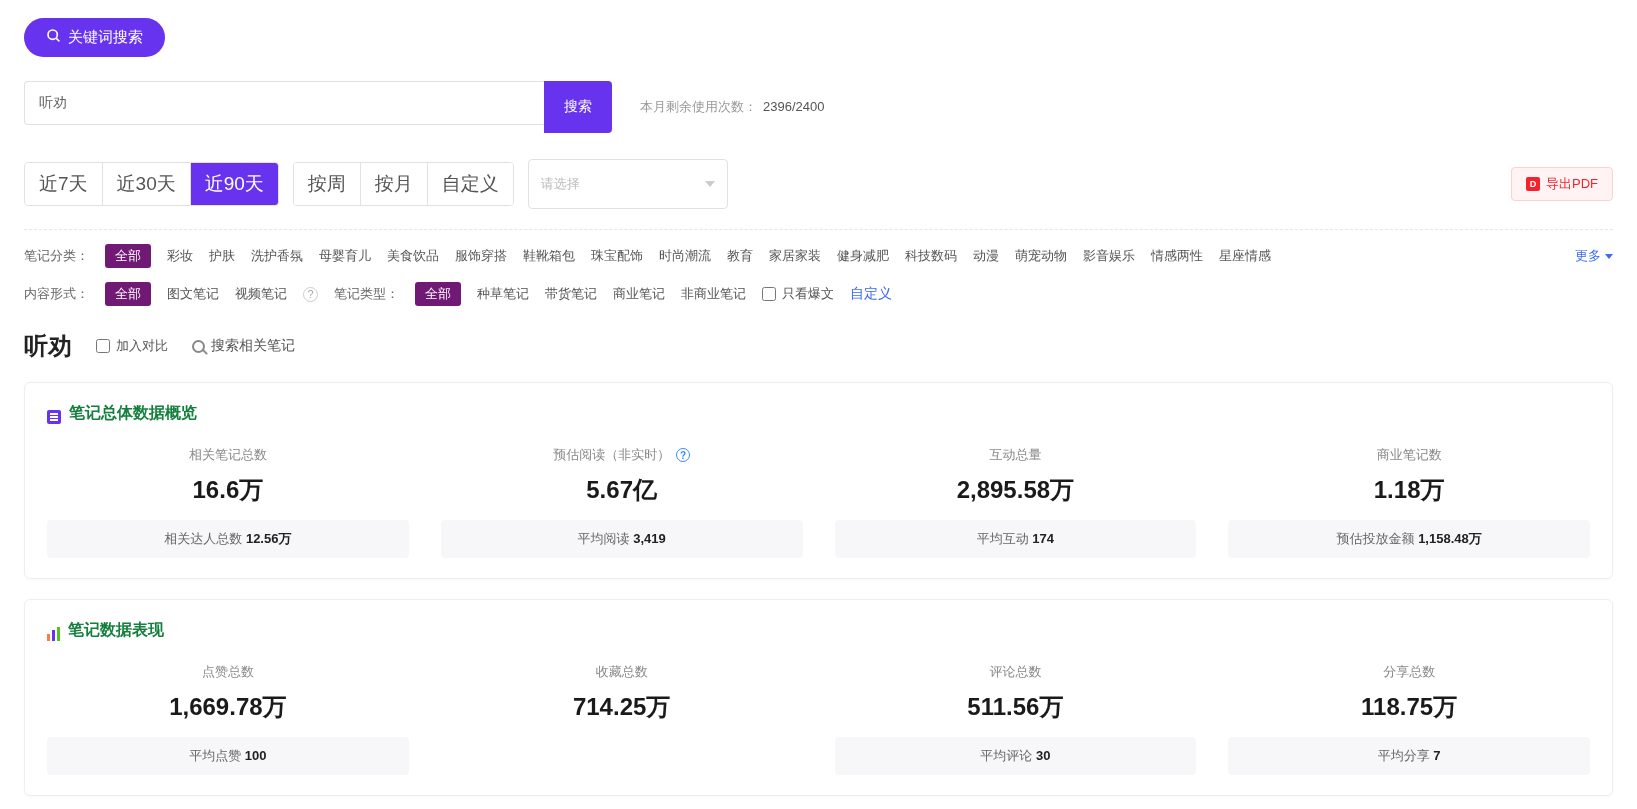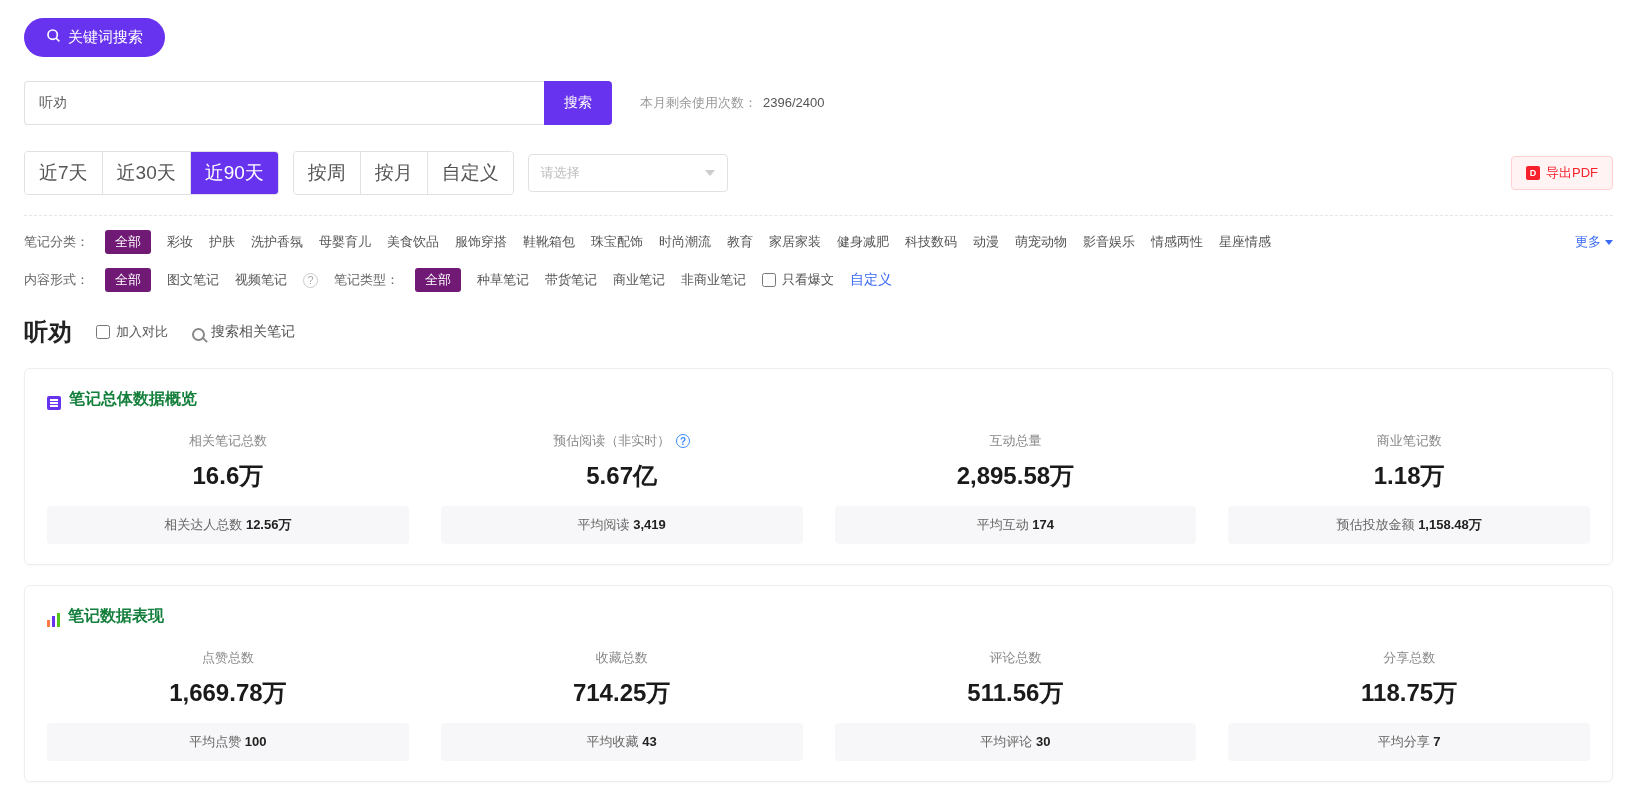--- a/index.html
+++ b/index.html
@@ -31,40 +31,40 @@
   height: 44px;
   border: 1px solid #e0e0e5;
   border-right: none;
   border-radius: 4px 0 0 4px;
   padding: 0 14px;
   font-size: 14px;
   color: #666;
   outline: none;
 }
 .search-btn {
-  height: 44px;
+  height: 52px;
   padding: 0 20px;
   background: #6733ee;
   color: #fff;
   border: none;
   border-radius: 0 4px 4px 0;
   font-size: 14px;
   cursor: pointer;
 }
 .usage { color: #999; font-size: 13px; }
 .usage .nums { color: #555; margin-left: 6px; }
 
 .filter-row { display: flex; align-items: center; gap: 14px; margin-bottom: 20px; position: relative; }
 .seg-group { display: flex; border: 1px solid #e0e0e5; border-radius: 4px; overflow: hidden; }
 .seg-group .seg { padding: 8px 14px; font-size: 19px; color: #555; border-right: 1px solid #e0e0e5; cursor: pointer; background:#fff; }
 .seg-group .seg:last-child { border-right: none; }
 .seg-group .seg.active { background: #6733ee; color: #fff; }
 .select-empty {
   width: 200px;
-  height: 38px;
+  height: 50px;
   border: 1px solid #e0e0e5;
   border-radius: 4px;
   padding: 0 12px;
   display: flex;
   align-items: center;
   justify-content: space-between;
   color: #bbb;
   cursor: pointer;
   font-size: 13px;
 }
@@ -93,21 +93,21 @@
 .tag.active { background:#701a75;color:#fff;padding:3px 10px;border-radius:3px; }
 .more-link { color:#3a6af6;font-size:13px;margin-left:auto;cursor:pointer;white-space:nowrap;display:inline-flex;align-items:center;gap:4px; }
 .more-link .chev2 { width:0;height:0;border-left:4px solid transparent;border-right:4px solid transparent;border-top:5px solid #3a6af6; }
 .q-icon { color:#aaa;font-size:13px;border:1px solid #ccc;border-radius:50%;width:15px;height:15px;display:inline-flex;align-items:center;justify-content:center;font-size:11px; }
 .checkbox-wrap { display:inline-flex;align-items:center;gap:6px;color:#555;font-size:13px;justify-content:center; }
 .checkbox-wrap input { width:14px;height:14px; }
 .custom-link { color:#3a6af6;cursor:pointer; }
 
 .result-head { display:flex;align-items:center;gap:24px;margin:24px 0 20px; }
 .result-title { font-size:24px;font-weight:bold;color:#222; }
-.search-related { color:#555;font-size:14px;display:inline-flex;align-items:flex-end;gap:6px;cursor:pointer; }
+.search-related { color:#555;font-size:14px;display:inline-flex;align-items:center;gap:6px;cursor:pointer; }
 .mag-icon { display:inline-block;width:13px;height:13px;border:2px solid #888;border-radius:50%;position:relative; }
 .mag-icon:after { content:'';position:absolute;width:6px;height:2px;background:#888;transform:rotate(45deg);right:-5px;bottom:-2px; }
 
 .card { border:1px solid #eee;border-radius:6px;padding:20px 22px;margin-bottom:20px;box-shadow:0 1px 3px rgba(0,0,0,0.03); }
 .card-title { font-size:16px;font-weight:bold;color:#15803d;display:flex;align-items:flex-end;gap:8px;margin-bottom:22px; }
 .ico-box { width:14px;height:14px;background:#6733ee;display:inline-block;border-radius:2px;position:relative; }
 .ico-box:after{content:'';position:absolute;left:3px;top:3px;width:8px;height:2px;background:#fff;box-shadow:0 3px 0 #fff,0 6px 0 #fff;}
 .ico-chart { display:inline-flex;gap:2px;align-items:flex-end;height:14px; }
 .ico-chart span{width:3px;background:#6733ee;}
 .ico-chart span:nth-child(1){height:7px;background:#ff7a45;}
@@ -271,21 +271,20 @@
   </div>
   <div class="metrics">
     <div class="metric">
       <div class="m-label">点赞总数</div>
       <div class="m-value">1,669.78万</div>
       <div class="m-sub"><span>平均点赞</span> <b>100</b></div>
     </div>
     <div class="metric">
       <div class="m-label">收藏总数</div>
       <div class="m-value">714.25万</div>
-      <div class="m-sub"><span>平均收藏</span> <b>43</b></div>
     </div>
     <div class="metric">
       <div class="m-label">评论总数</div>
       <div class="m-value">511.56万</div>
       <div class="m-sub"><span>平均评论</span> <b>30</b></div>
     </div>
     <div class="metric">
       <div class="m-label">分享总数</div>
       <div class="m-value">118.75万</div>
       <div class="m-sub"><span>平均分享</span> <b>7</b></div>

